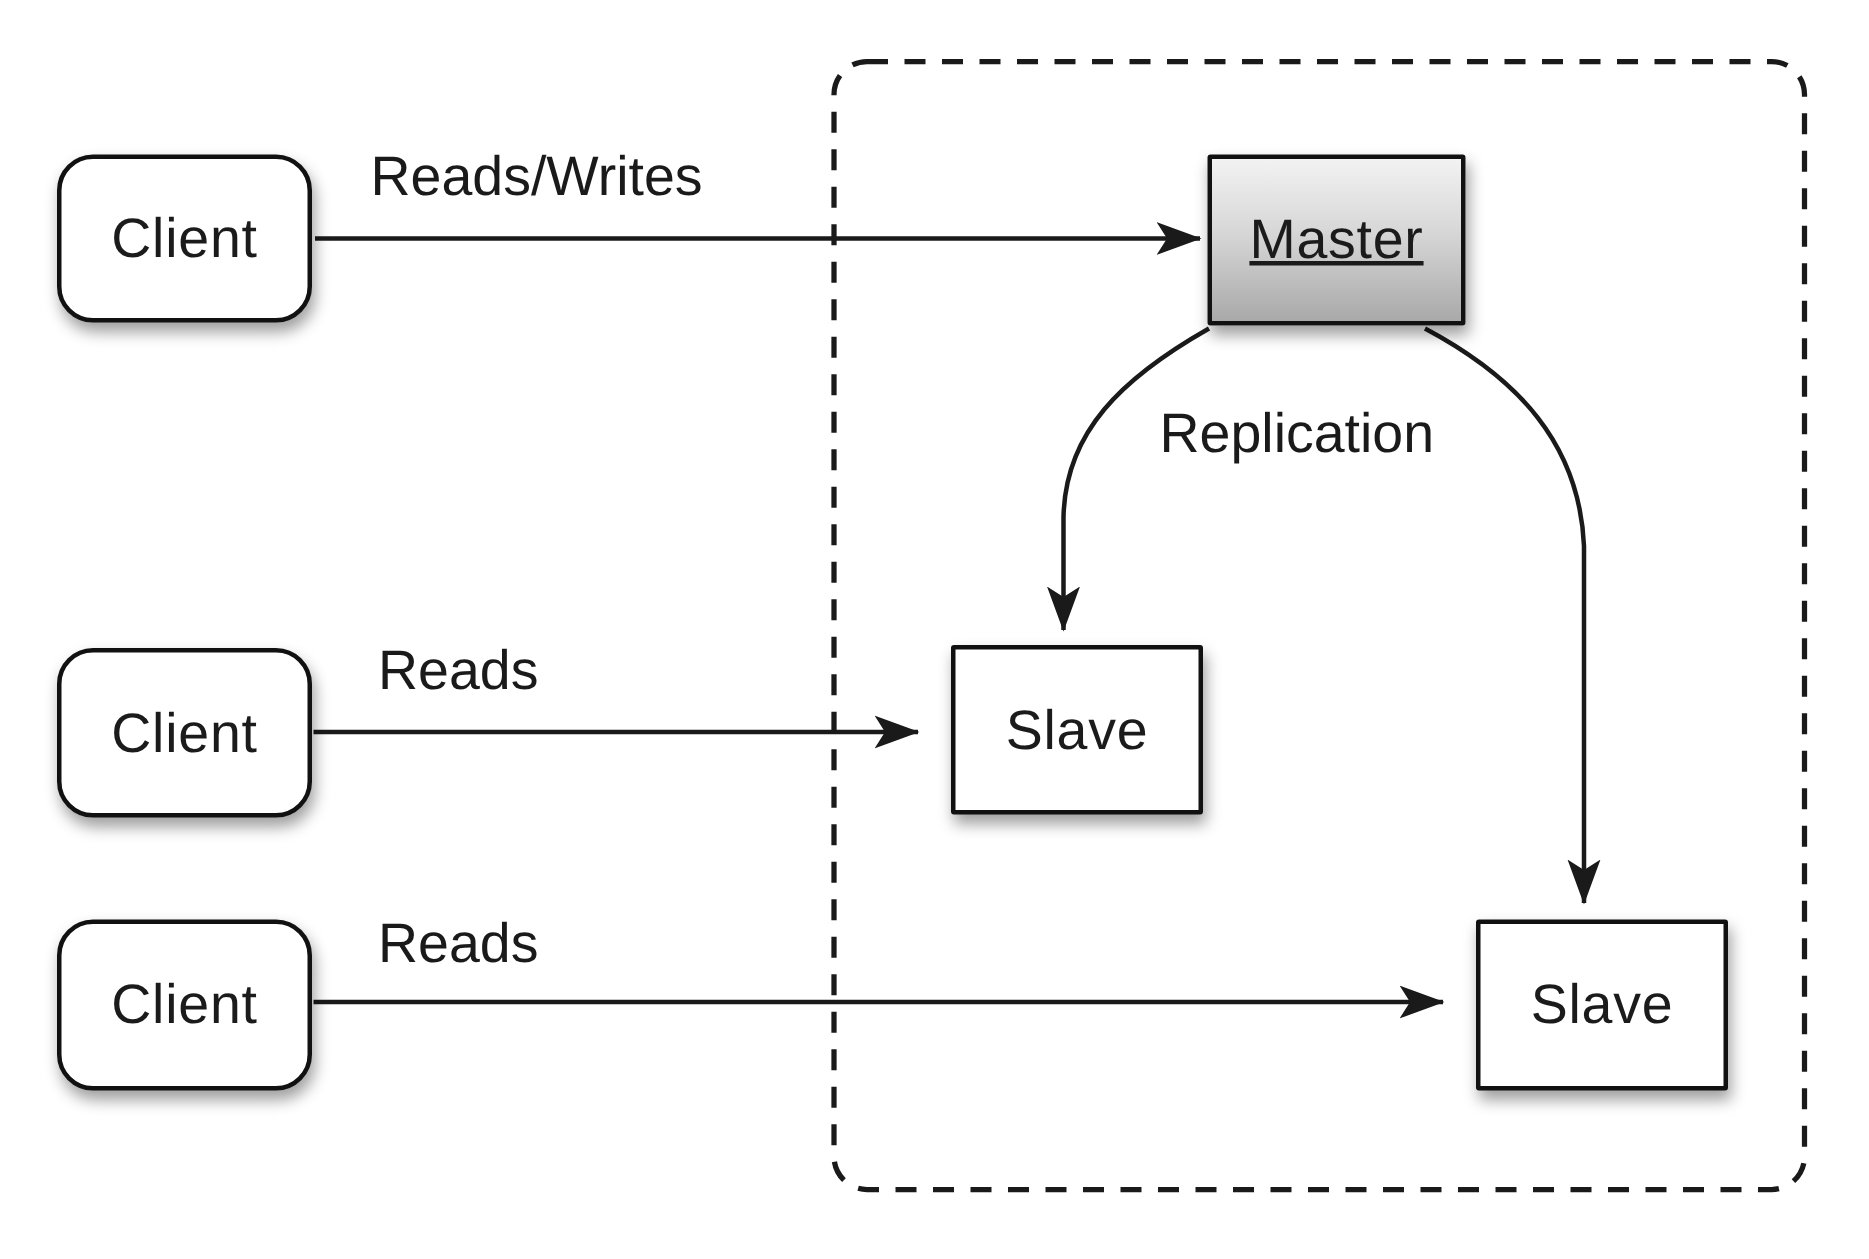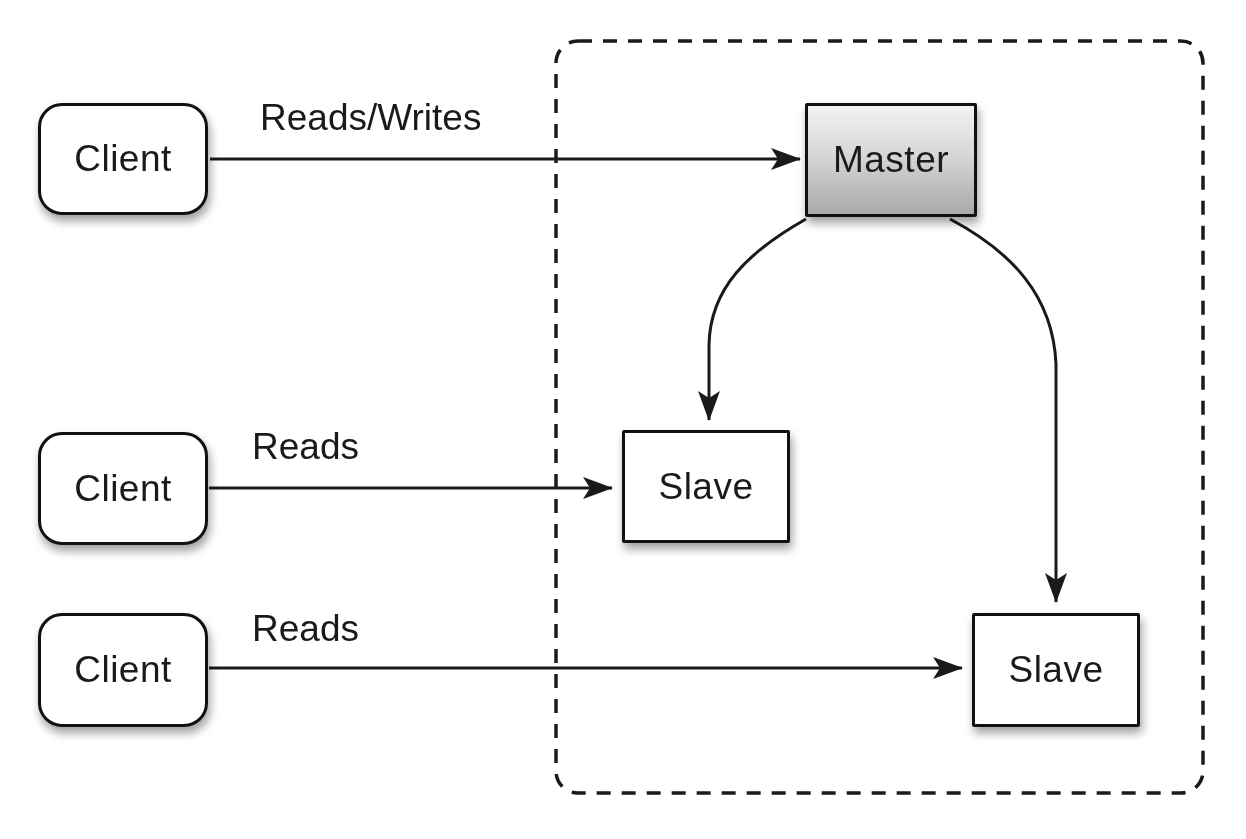--- a/index.html
+++ b/index.html
@@ -41,33 +41,34 @@
   }
   .client.c1 { top: 103px; }
   .client.c2 { top: 432px; height: 113px; }
   .client.c3 { top: 613px; height: 114px; }
 
   .master {
     left: 805px; top: 103px;
     width: 172px; height: 114px;
     background: linear-gradient(180deg, #f2f2f2 0%, #d7d7d7 45%, #a9a9a9 100%);
     border-radius: 2px;
+    text-decoration: underline;
   }
 
-  .slave { border-radius: 2px; }
+  .slave { border-radius: 2px; margin-left: 12px; }
   .slave.s1 { left: 622px; top: 430px; width: 168px; height: 113px; }
   .slave.s2 { left: 972px; top: 613px; width: 168px; height: 114px; }
 
   .edge-label {
     position: absolute;
     font-size: 37px;
     color: #1a1a1a;
     white-space: nowrap;
   }
-  .lbl-reads-writes { left: 260px; top: 97px; }
+  .lbl-reads-writes { left: 247px; top: 97px; }
   .lbl-reads-1      { left: 252px; top: 426px; }
   .lbl-reads-2      { left: 252px; top: 608px; }
   .lbl-replication  { left: 773px; top: 268px; }
 </style>
 </head>
 <body>
 
 <div class="canvas">
 
   <svg class="edge-layer" viewBox="0 0 1246 839">
@@ -113,14 +114,15 @@
   <div class="node slave s2">
     <span>Slave</span>
   </div>
 
   <div class="edge-label lbl-reads-writes">Reads/Writes</div>
 
   <div class="edge-label lbl-reads-1">Reads</div>
 
   <div class="edge-label lbl-reads-2">Reads</div>
 
+  <div class="edge-label lbl-replication">Replication</div>
 
 </div>
 
 </body></html>

